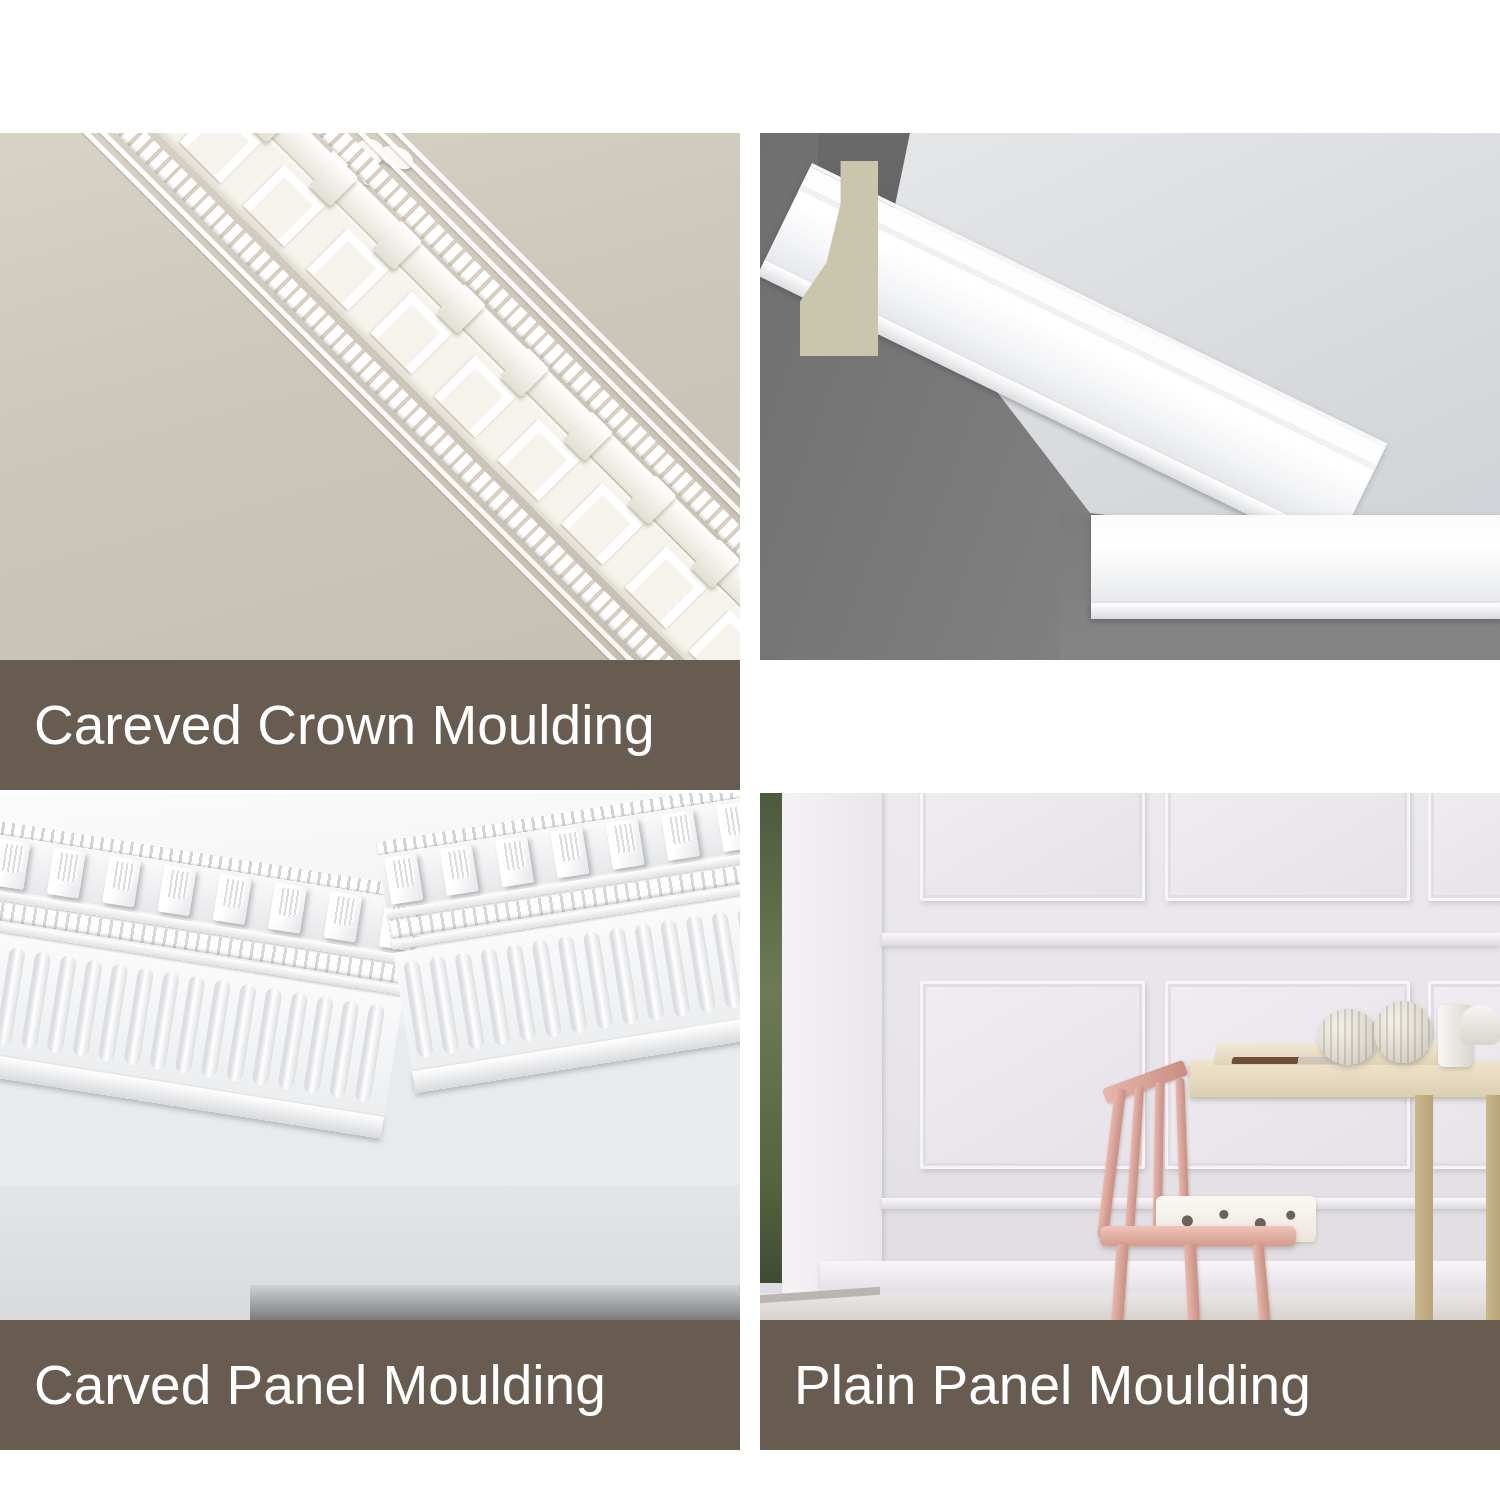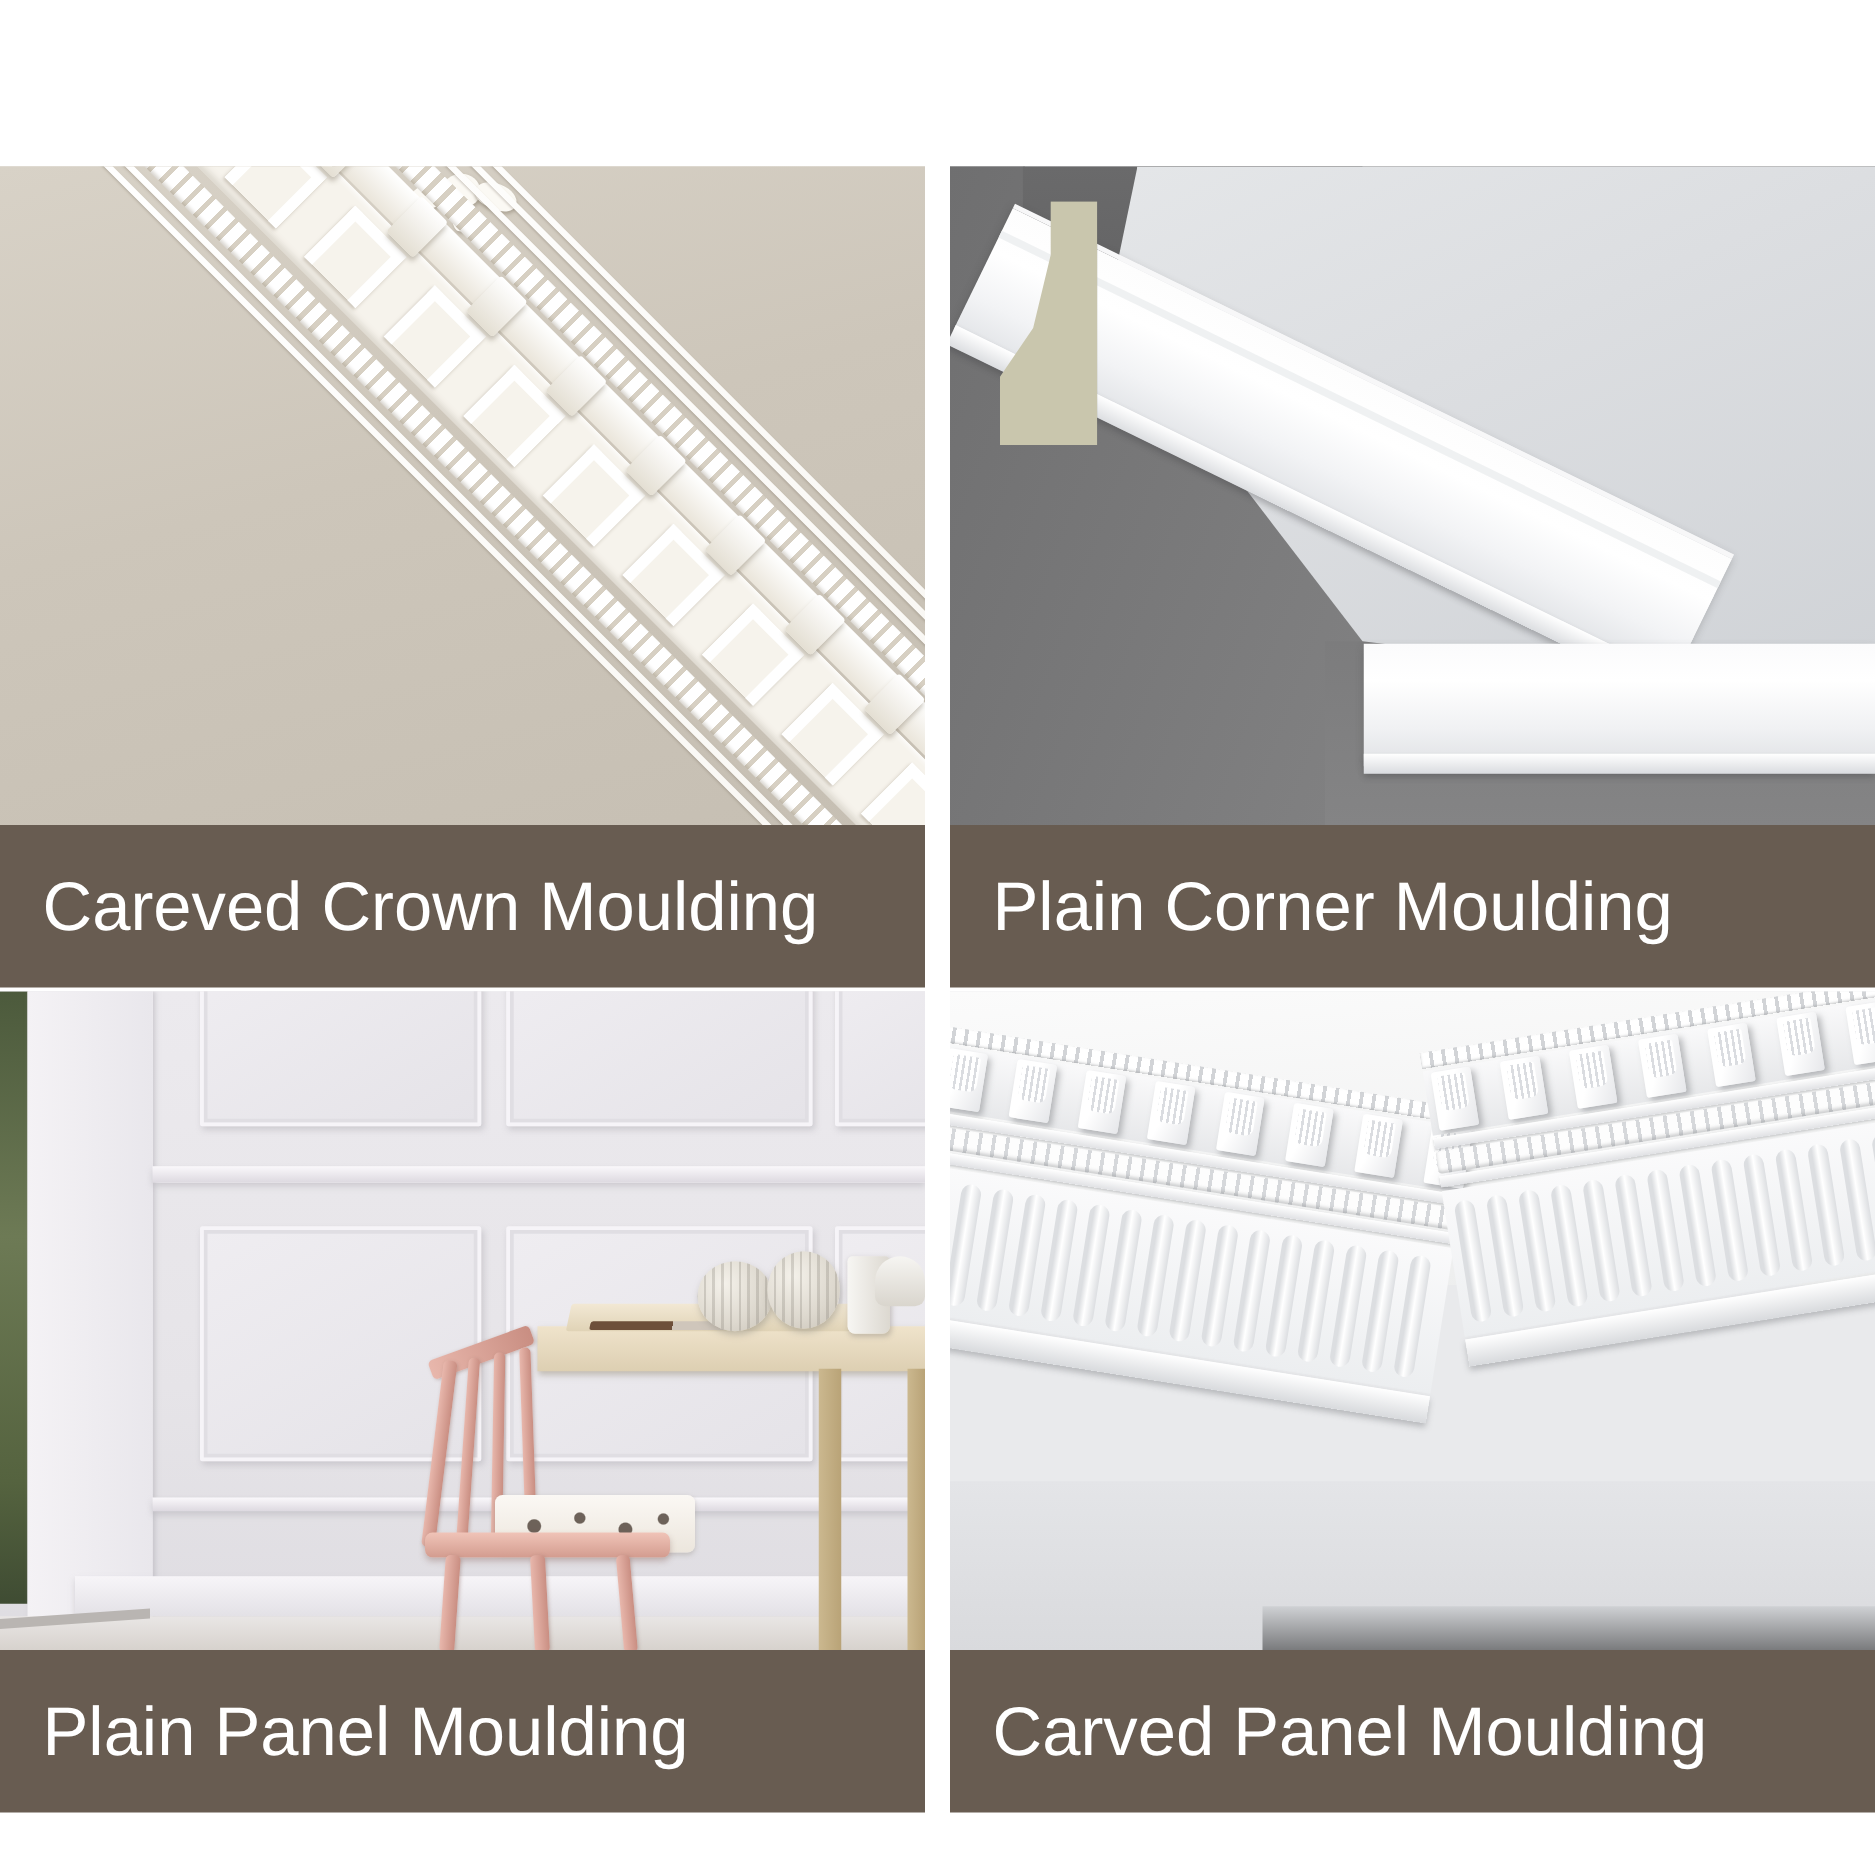--- a/index.html
+++ b/index.html
@@ -339,70 +339,20 @@
         <div class="darkslot"></div>
         <div class="crown">
           <div class="crownface"></div>
           <div class="crownInner"></div>
           <div class="crownlip"></div>
         </div>
         <div class="crownH"></div>
         <div class="crownHlip"></div>
         <div class="profile"></div>
       </div>
-      <div class="caption">
-        <span class="caption-text">Plain Corner Moulding</span>
-      </div>
-    </div>
-
-    <div class="card">
-      <div class="photo t4">
-        <div class="wall4"></div>
-        <div class="greenstrip"></div>
-        <div class="jamb"></div>
-
-        <div class="pnl" style="left:160px;top:-20px;width:225px;height:128px;"></div>
-        <div class="pnl" style="left:405px;top:-20px;width:245px;height:128px;"></div>
-        <div class="pnl" style="left:668px;top:-20px;width:120px;height:128px;"></div>
-        <div class="railmid"></div>
-
-        <div class="pnl" style="left:160px;top:188px;width:225px;height:188px;"></div>
-        <div class="pnl" style="left:405px;top:188px;width:245px;height:188px;"></div>
-        <div class="pnl" style="left:668px;top:188px;width:120px;height:188px;"></div>
-        <div class="railbot"></div>
-        <div class="skirt"></div>
-        <div class="floor4"></div>
-        <div class="floorline"></div>
-
-        <div class="table"></div>
-        <div class="tleg" style="left:655px;top:302px;width:18px;height:225px;"></div>
-        <div class="tleg" style="left:726px;top:302px;width:14px;height:225px;"></div>
-        <div class="board"></div>
-        <div class="knife"></div>
-        <div class="pumpkin" style="left:558px;top:216px;width:60px;height:56px;"></div>
-        <div class="pumpkin" style="left:614px;top:208px;width:58px;height:62px;"></div>
-        <div class="jar" style="left:678px;top:212px;width:34px;height:62px;"></div>
-        <div class="kettle"></div>
-
-        <div class="chair">
-          <div class="cbar" style="left:2px;top:-4px;width:86px;height:16px;transform:rotate(-20deg);"></div>
-          <div class="cbar" style="left:6px;top:10px;width:11px;height:150px;transform:rotate(7deg);"></div>
-          <div class="cbar" style="left:30px;top:8px;width:9px;height:148px;transform:rotate(4deg);"></div>
-          <div class="cbar" style="left:54px;top:4px;width:9px;height:150px;transform:rotate(1deg);"></div>
-          <div class="cbar" style="left:78px;top:0px;width:9px;height:154px;transform:rotate(-2deg);"></div>
-          <div class="cushion"></div>
-          <div class="cseat"></div>
-          <div class="cbar" style="left:14px;top:166px;width:12px;height:78px;transform:rotate(4deg);"></div>
-          <div class="cbar" style="left:86px;top:166px;width:12px;height:78px;transform:rotate(-3deg);"></div>
-          <div class="cbar" style="left:156px;top:166px;width:11px;height:78px;transform:rotate(-5deg);"></div>
-        </div>
-      </div>
-      <div class="caption">
-        <span class="caption-text">Plain Panel Moulding</span>
-      </div>
     </div>
 
     <div class="card">
       <div class="photo t3">
         <div class="ceil3"></div>
         <div class="wallLow"></div>
         <div class="floor"></div>
         <div class="cornice">
 
           <div class="side sideL">
@@ -475,14 +425,61 @@
             </div>
             <div class="row r-base" style="top:232px;"></div>
           </div>
         </div>
       </div>
       <div class="caption">
         <span class="caption-text">Carved Panel Moulding</span>
       </div>
     </div>
 
+    <div class="card">
+      <div class="photo t4">
+        <div class="wall4"></div>
+        <div class="greenstrip"></div>
+        <div class="jamb"></div>
+
+        <div class="pnl" style="left:160px;top:-20px;width:225px;height:128px;"></div>
+        <div class="pnl" style="left:405px;top:-20px;width:245px;height:128px;"></div>
+        <div class="pnl" style="left:668px;top:-20px;width:120px;height:128px;"></div>
+        <div class="railmid"></div>
+
+        <div class="pnl" style="left:160px;top:188px;width:225px;height:188px;"></div>
+        <div class="pnl" style="left:405px;top:188px;width:245px;height:188px;"></div>
+        <div class="pnl" style="left:668px;top:188px;width:120px;height:188px;"></div>
+        <div class="railbot"></div>
+        <div class="skirt"></div>
+        <div class="floor4"></div>
+        <div class="floorline"></div>
+
+        <div class="table"></div>
+        <div class="tleg" style="left:655px;top:302px;width:18px;height:225px;"></div>
+        <div class="tleg" style="left:726px;top:302px;width:14px;height:225px;"></div>
+        <div class="board"></div>
+        <div class="knife"></div>
+        <div class="pumpkin" style="left:558px;top:216px;width:60px;height:56px;"></div>
+        <div class="pumpkin" style="left:614px;top:208px;width:58px;height:62px;"></div>
+        <div class="jar" style="left:678px;top:212px;width:34px;height:62px;"></div>
+        <div class="kettle"></div>
+
+        <div class="chair">
+          <div class="cbar" style="left:2px;top:-4px;width:86px;height:16px;transform:rotate(-20deg);"></div>
+          <div class="cbar" style="left:6px;top:10px;width:11px;height:150px;transform:rotate(7deg);"></div>
+          <div class="cbar" style="left:30px;top:8px;width:9px;height:148px;transform:rotate(4deg);"></div>
+          <div class="cbar" style="left:54px;top:4px;width:9px;height:150px;transform:rotate(1deg);"></div>
+          <div class="cbar" style="left:78px;top:0px;width:9px;height:154px;transform:rotate(-2deg);"></div>
+          <div class="cushion"></div>
+          <div class="cseat"></div>
+          <div class="cbar" style="left:14px;top:166px;width:12px;height:78px;transform:rotate(4deg);"></div>
+          <div class="cbar" style="left:86px;top:166px;width:12px;height:78px;transform:rotate(-3deg);"></div>
+          <div class="cbar" style="left:156px;top:166px;width:11px;height:78px;transform:rotate(-5deg);"></div>
+        </div>
+      </div>
+      <div class="caption">
+        <span class="caption-text">Plain Panel Moulding</span>
+      </div>
+    </div>
+
   </div>
 </div>
 
 </body></html>

